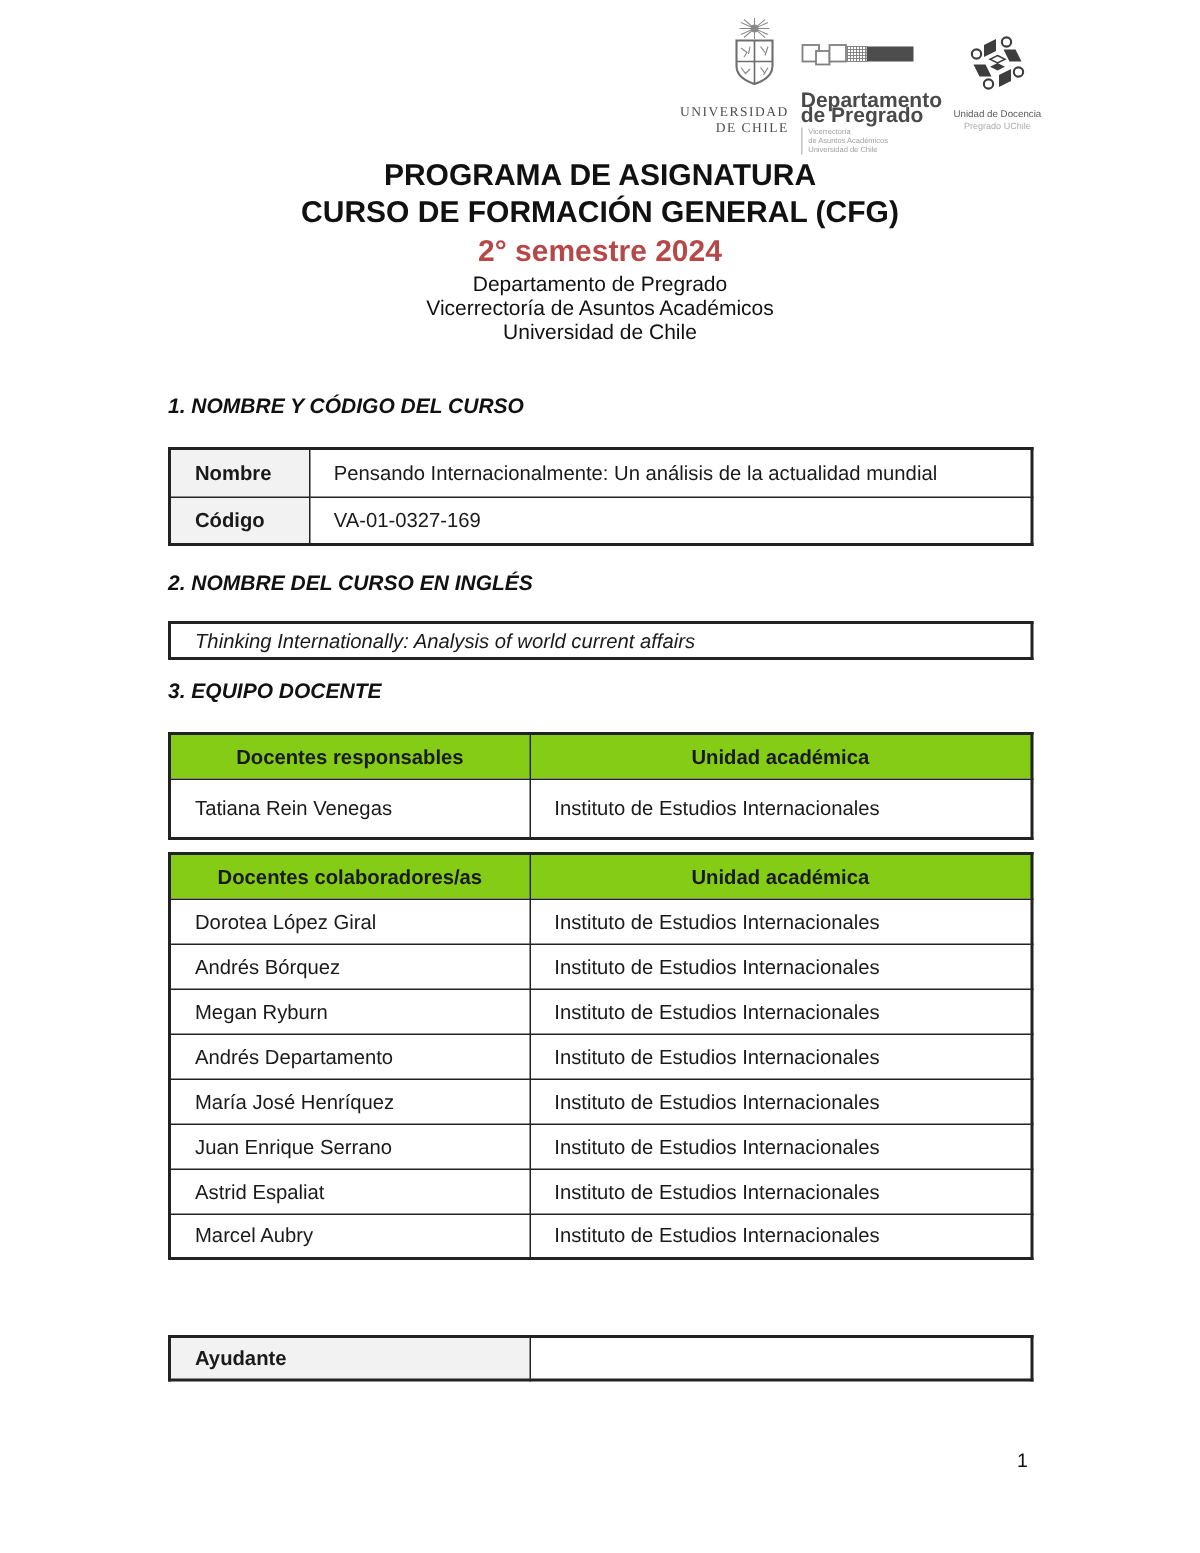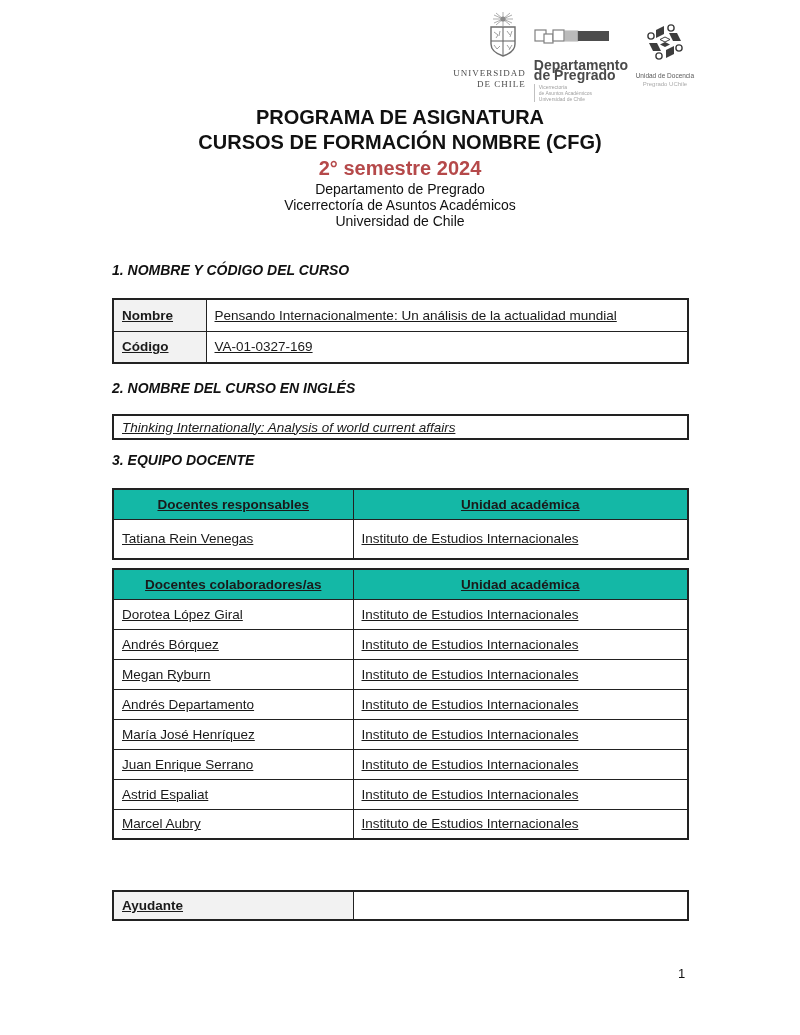--- a/index.html
+++ b/index.html
@@ -37,26 +37,26 @@
   .tbl-wrap { position:absolute; left:112px; width:577px; }
   #tbl-curso   { top:298px; }
   #tbl-english { top:414px; }
   #tbl-resp    { top:488px; }
   #tbl-colab   { top:568px; }
   #tbl-ayud    { top:890px; }
 
   table { border-collapse:collapse; width:100%; font-size:13.5px; color:#1a1a1a; }
   table, td, th { border:1px solid #222; }
   table { border-width:2px; }
-  td, th { padding:0 8px; vertical-align:middle; background:#fff;text-decoration:underline; }
+  td, th { padding:0 16px; vertical-align:middle; background:#fff; }
 
   .label-cell { width:93px; font-weight:bold; background:#f2f2f2; }
   #tbl-curso td { height:32px; }
   #tbl-english td { height:24px; font-style:italic; }
-  th.hdr { height:30px; text-align:center; font-weight:bold; background:#14b8a6; }
+  th.hdr { height:30px; text-align:center; font-weight:bold; background:#84cc16; }
   .col1 { width:240px; }
   #tbl-resp td { height:40px;margin-left:44px; }
   #tbl-colab td { height:30px; }
   #tbl-ayud td { height:29px; }
   #tbl-ayud .label-cell { width:240px; }
 
   
   .page-number { position:absolute; left:678px; top:966px; font-size:13px; color:#111; }
 </style>
 </head>
@@ -148,21 +148,21 @@
           </g>
         </svg>
       </span>
       <div class="ud-line1">Unidad de Docencia</div>
       <div class="ud-line2">Pregrado UChile</div>
     </div>
   </div>
 
   <div class="titles">
     <div class="t-main">PROGRAMA DE ASIGNATURA</div>
-    <div class="t-main">CURSOS DE FORMACIÓN NOMBRE (CFG)</div>
+    <div class="t-main">CURSO DE FORMACIÓN GENERAL (CFG)</div>
     <div class="t-sem">2° semestre 2024</div>
     <div class="t-sub">Departamento de Pregrado</div>
     <div class="t-sub">Vicerrectoría de Asuntos Académicos</div>
     <div class="t-sub">Universidad de Chile</div>
   </div>
 
   <div id="h1" class="sec-heading">1. NOMBRE Y CÓDIGO DEL CURSO</div>
 
   <div id="tbl-curso" class="tbl-wrap">
     <table>

